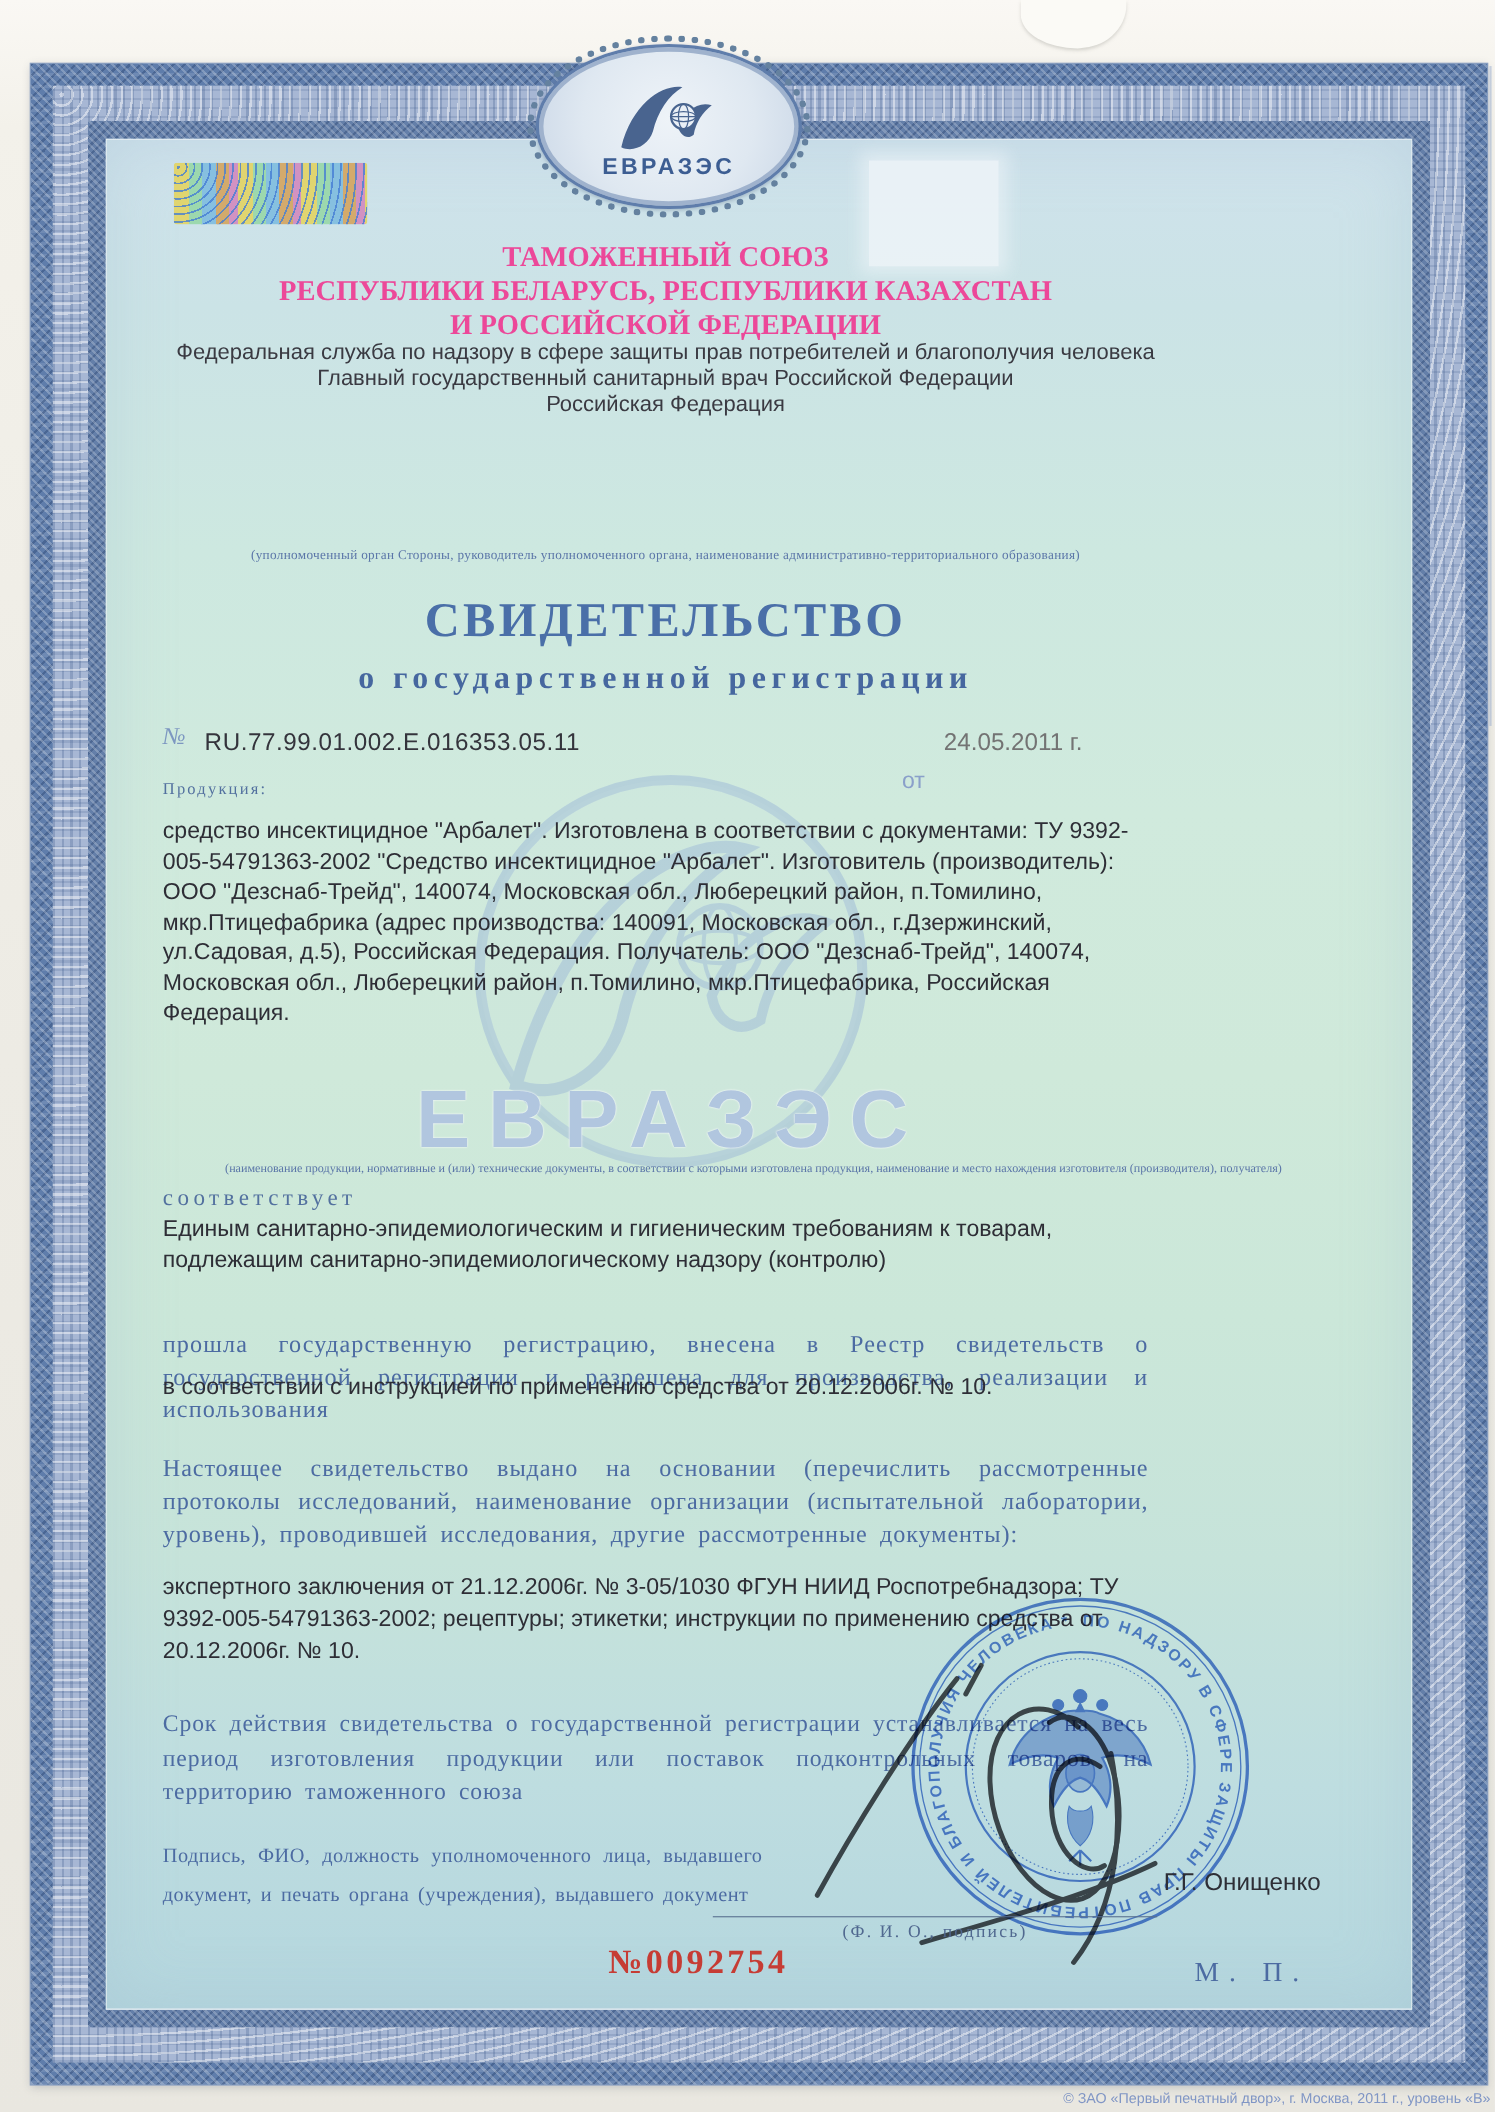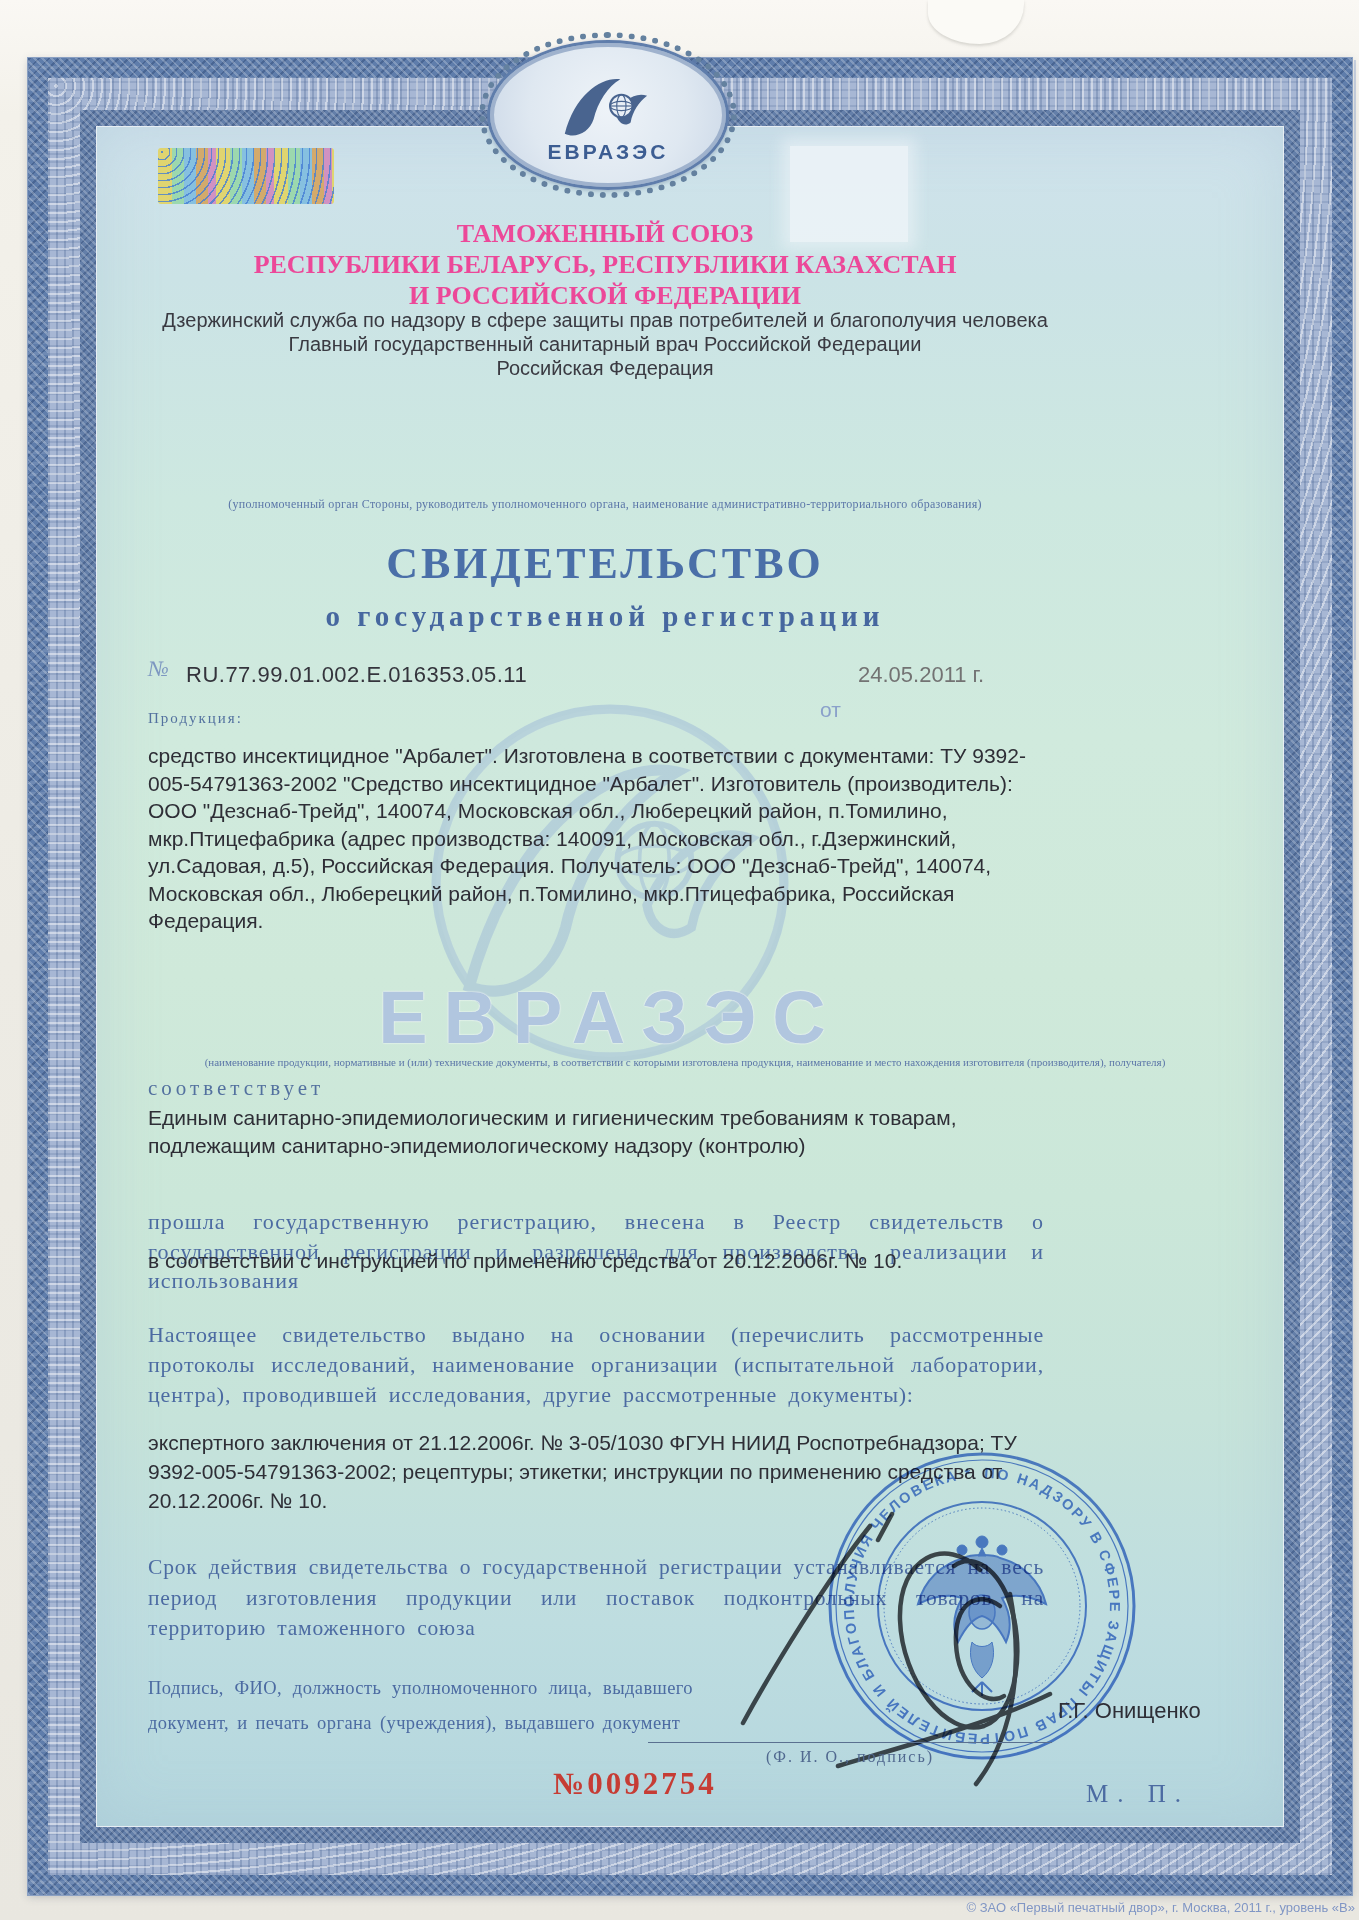--- a/index.html
+++ b/index.html
@@ -196,21 +196,21 @@
     </svg>
     <div class="badge-label">ЕВРАЗЭС</div>
   </div>
 
   <div class="abs union">
     <div>ТАМОЖЕННЫЙ СОЮЗ</div>
     <div>РЕСПУБЛИКИ БЕЛАРУСЬ, РЕСПУБЛИКИ КАЗАХСТАН</div>
     <div>И РОССИЙСКОЙ ФЕДЕРАЦИИ</div>
   </div>
   <div class="abs authority sans">
-    <div>Дзержинский служба по надзору в сфере защиты прав потребителей и благополучия человека</div>
+    <div>Федеральная служба по надзору в сфере защиты прав потребителей и благополучия человека</div>
     <div>Главный государственный санитарный врач Российской Федерации</div>
     <div>Российская Федерация</div>
   </div>
   <div class="abs authority-caption">(уполномоченный орган Стороны, руководитель уполномоченного органа, наименование административно-территориального образования)</div>
 
   <div class="abs doc-title">СВИДЕТЕЛЬСТВО</div>
   <div class="abs doc-subtitle">о государственной регистрации</div>
 
   <div class="abs num-label">№</div>
   <div class="abs num-value sans">RU.77.99.01.002.Е.016353.05.11</div>
@@ -220,21 +220,21 @@
   <div class="abs product-label">Продукция:</div>
   <div class="abs product-text sans">средство инсектицидное "Арбалет". Изготовлена в соответствии с документами: ТУ 9392-005-54791363-2002 "Средство инсектицидное "Арбалет". Изготовитель (производитель): ООО "Дезснаб-Трейд", 140074, Московская обл., Люберецкий район, п.Томилино, мкр.Птицефабрика (адрес производства: 140091, Московская обл., г.Дзержинский, ул.Садовая, д.5), Российская Федерация. Получатель: ООО "Дезснаб-Трейд", 140074, Московская обл., Люберецкий район, п.Томилино, мкр.Птицефабрика, Российская Федерация.</div>
   <div class="abs product-caption">(наименование продукции, нормативные и (или) технические документы, в соответствии с которыми изготовлена продукция, наименование и место нахождения изготовителя (производителя), получателя)</div>
 
   <div class="abs compliance-label">соответствует</div>
   <div class="abs compliance-text sans">Единым санитарно-эпидемиологическим и гигиеническим требованиям к товарам, подлежащим санитарно-эпидемиологическому надзору (контролю)</div>
 
   <div class="abs reg-statement">прошла государственную регистрацию, внесена в Реестр свидетельств о государственной регистрации и разрешена для производства, реализации и использования</div>
   <div class="abs reg-instruction sans">в соответствии с инструкцией по применению средства от 20.12.2006г. № 10.</div>
 
-  <div class="abs basis-intro">Настоящее свидетельство выдано на основании (перечислить рассмотренные протоколы исследований, наименование организации (испытательной лаборатории, центра), проводившей исследования, другие рассмотренные документы):</div>
+  <div class="abs basis-intro">Настоящее свидетельство выдано на основании (перечислить рассмотренные протоколы исследований, наименование организации (испытательной лаборатории, уровень), проводившей исследования, другие рассмотренные документы):</div>
   <div class="abs basis-docs sans">экспертного заключения от 21.12.2006г. № 3-05/1030 ФГУН НИИД Роспотребнадзора; ТУ 9392-005-54791363-2002; рецептуры; этикетки; инструкции по применению средства от 20.12.2006г. № 10.</div>
 
   <div class="abs validity-text">Срок действия свидетельства о государственной регистрации устанавливается на весь период изготовления продукции или поставок подконтрольных товаров на территорию таможенного союза</div>
 
   <svg class="stamp" viewBox="0 0 320 320">
     <defs>
       <path id="ringPath" d="M160,32 A128,128 0 1 1 159.9,32"></path>
     </defs>
     <circle cx="160" cy="160" r="152" fill="none" stroke="#4a79d6" stroke-width="3"></circle>
     <circle cx="160" cy="160" r="146" fill="none" stroke="#4a79d6" stroke-width="1.2"></circle>

